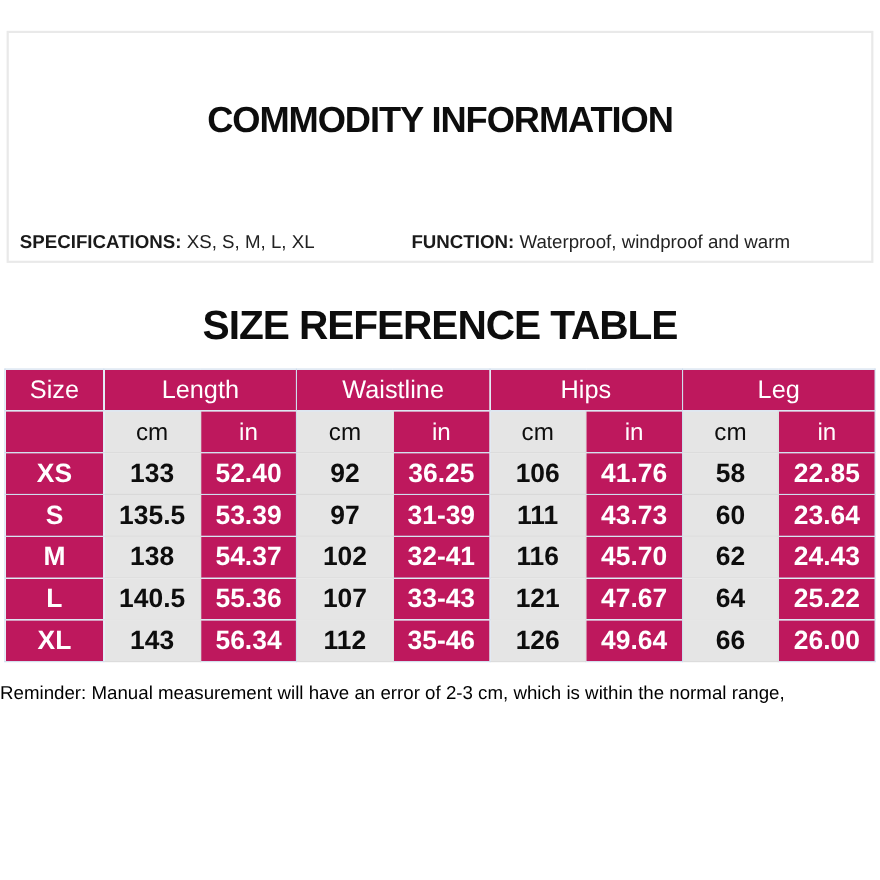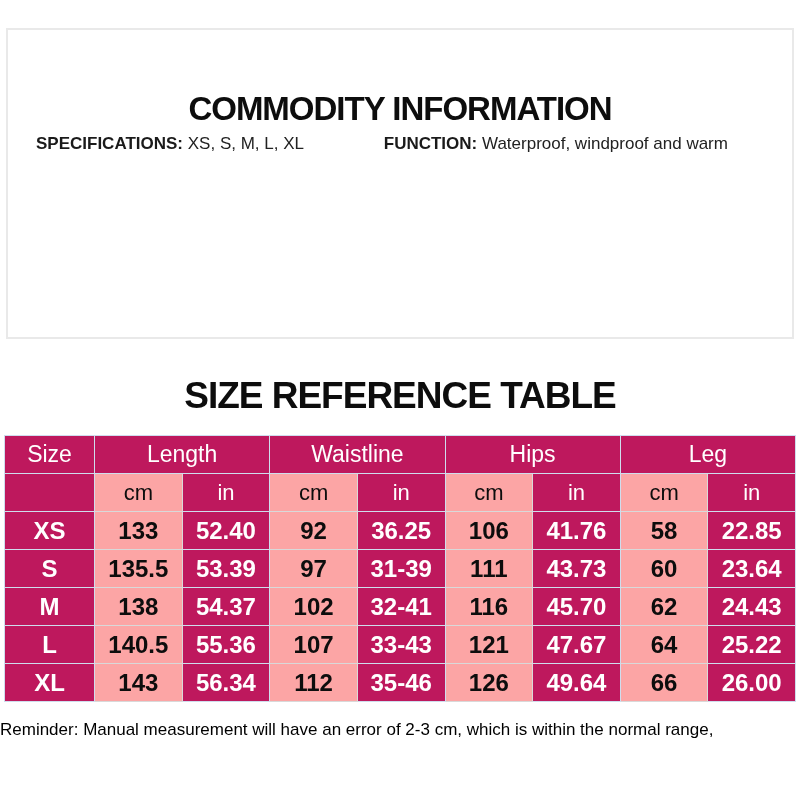--- a/index.html
+++ b/index.html
@@ -7,36 +7,37 @@
     width: 800px; height: 800px;
     background: #ffffff;
     font-family: "Liberation Sans", sans-serif;
     color: #111;
     overflow: hidden;
   }
 
   
   .info-box {
     margin: 28px 6px 0 6px;
-    height: 311px;
+    height: 211px;
     border: 2px solid #e9e9e9;
     background: #fff;
   }
   .info-title {
     margin-top: 60px;
     text-align: center;
     font-size: 33px;
     font-weight: bold;
     letter-spacing: -1px;
     color: #0d0d0d;
   }
   .specs {
+    margin-top: 76px;
     display: grid;
     grid-template-columns: 46% 54%;
-    padding: 0 0 0 28px;
+    padding: 0 0 0 10px;
   }
   .spec-line {
     font-size: 17px;
     line-height: 32px;
     white-space: nowrap;
     color: #222;
   }
   .spec-label { font-weight: bold; color: #1a1a1a; }
 
   
@@ -57,21 +58,21 @@
   }
   .size-table td {
     border: 1px solid #d9d9d9;
     height: 38px;
     padding: 0;
     text-align: center;
     vertical-align: middle;
     overflow: hidden;
   }
   .blue  { background: #be185d; color: #ffffff; border-color: #cfdded !important; }
-  .white { background: #fca5a5; color: #0d0d0d; margin-left: 44px; }
+  .white { background: #e5e5e5; color: #0d0d0d; margin-left: 44px; }
   .hdr-en td  { font-size: 23px; }
   .hdr-ru td  { font-size: 22px; }
   .hdr-unit td{ font-size: 22px; }
   .data-row td{ font-size: 24px; font-weight: bold; }
 
   
   .reminder {
     margin-top: 15px;
     font-size: 17px;
     line-height: 25px;

